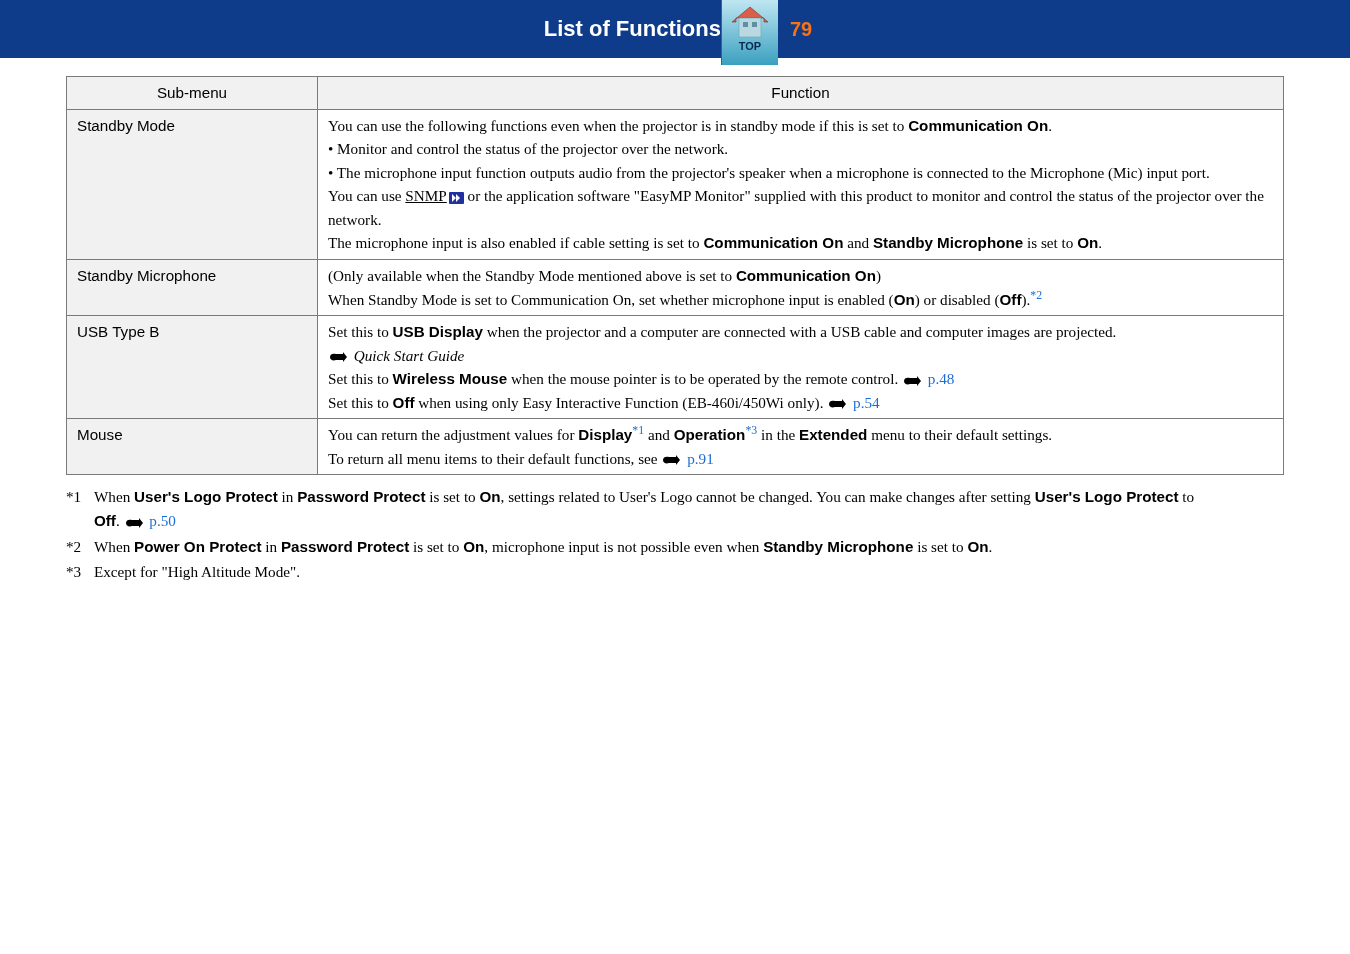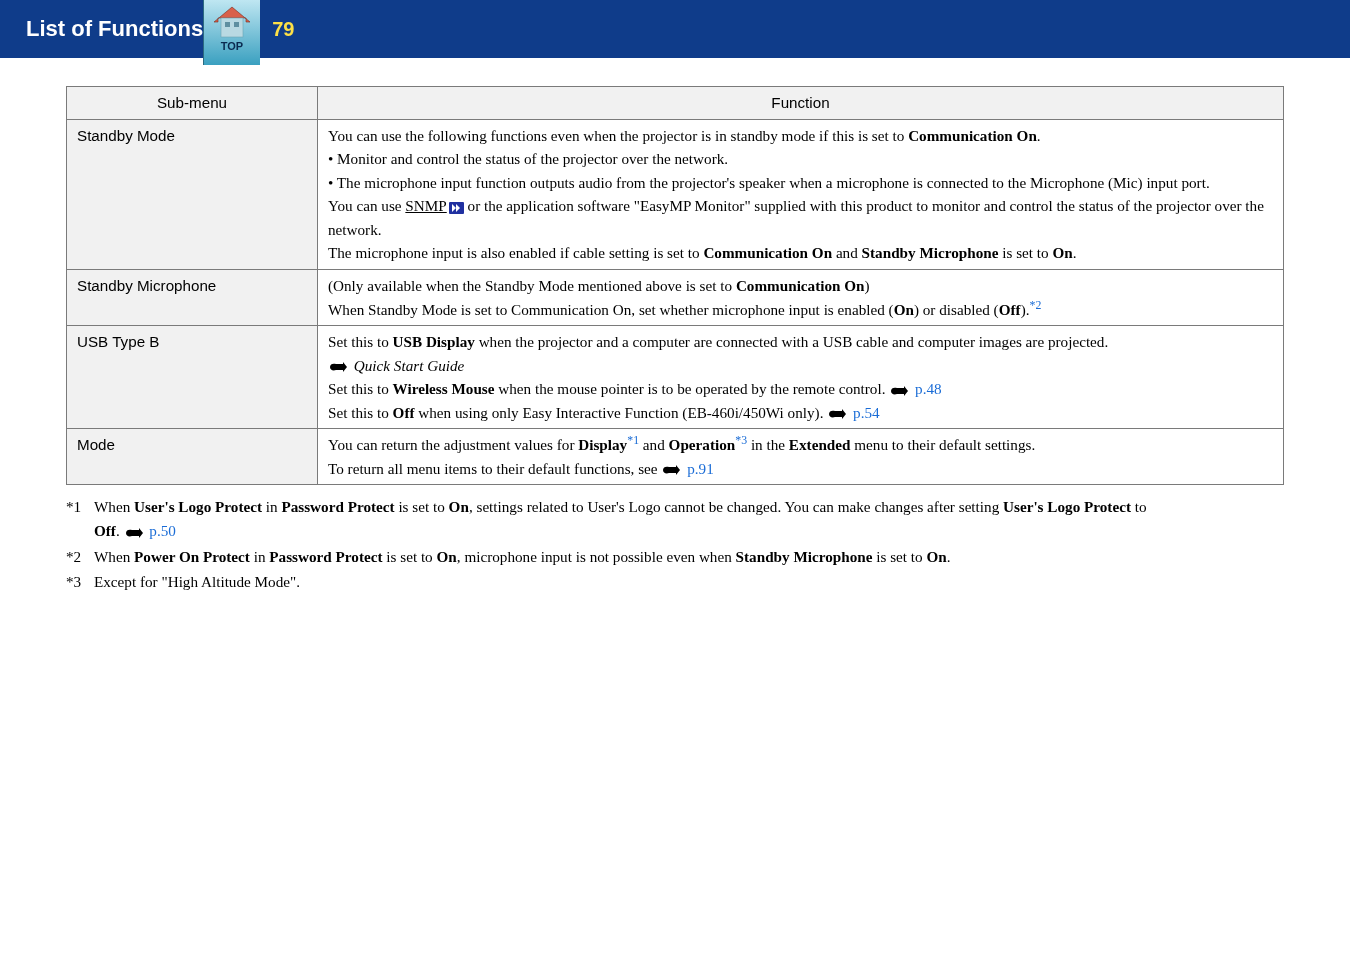--- a/index.html
+++ b/index.html
@@ -17,21 +17,21 @@
     color:#000;
     width:1350px;
     height:954px;
     overflow:hidden;
   }
   .banner{
     background:var(--banner-blue);
     height:58px;
     display:flex;
     align-items:center;
-    justify-content:flex-start;
+    justify-content:center;
     padding-left:26px;
     color:#fff;
   }
   .banner-title{
     font-family:Arial,Helvetica,sans-serif;
     font-weight:700;
     font-size:22px;
   }
   .banner-right{
     display:flex;
@@ -45,25 +45,25 @@
     display:flex;
     align-items:center;
     justify-content:center;
     position:relative;
   }
   .top-logo svg{display:block}
   .page-num{
     font-family:Arial,Helvetica,sans-serif;
     font-weight:700;
     font-size:20px;
-    color:#fde047;
+    color:#f97316;
     padding:0 20px 0 12px;
   }
   .content{
-    padding:28px 66px 0 66px;
+    padding:18px 66px 0 66px;
   }
   table.func{
     width:100%;
     border-collapse:collapse;
     font-size:15.2px;
     line-height:1.55;
   }
   table.func th, table.func td{
     border:1px solid var(--cell-border);
     padding:4px 10px;
@@ -75,21 +75,21 @@
     font-weight:400;
     text-align:center;
   }
   table.func td.label{
     background:var(--cell-bg);
     font-family:Arial,Helvetica,sans-serif;
     font-weight:400;
     width:230px;
     white-space:nowrap;
   }
-  .b{font-weight:700;font-family:Liberation Serif, serif;}
+  .b{font-weight:700;font-family:Liberation Sans, sans-serif;}
   .ul{text-decoration:underline;margin-top:16px;}
   .link{color:var(--link-blue);margin-top:48px;}
   .hand{
     display:inline-block;
     width:20px;height:12px;
     vertical-align:middle;
     margin-right:2px;
   }
   .hand svg{display:block}
   .glossary{
@@ -191,21 +191,21 @@
                 <path d="M2 6 C2 3 5 2 8 3 L15 3 L15 1 L19 6 L15 11 L15 9 L8 9 C5 10 2 9 2 6 Z" fill="#000"></path>
               </svg></span> <span class="link">p.48</span><br>
         <span>Set this to </span><span class="b">Off</span><span> when using only Easy Interactive Function (EB-460i/450Wi only). </span><span class="hand"><svg viewBox="0 0 20 12">
                 <path d="M2 6 C2 3 5 2 8 3 L15 3 L15 1 L19 6 L15 11 L15 9 L8 9 C5 10 2 9 2 6 Z" fill="#000"></path>
               </svg></span> <span class="link">p.54</span>
       </td>
     </tr>
 
 
     <tr>
-      <td class="label">Mode</td>
+      <td class="label">Mouse</td>
       <td>
         <span>You can return the adjustment values for </span><span class="b">Display</span><span class="sup-link">*1</span><span> and </span><span class="b">Operation</span><span class="sup-link">*3</span><span> in the </span><span class="b">Extended</span><span> menu to their default settings.</span><br>
         <span>To return all menu items to their default functions, see </span><span class="hand"><svg viewBox="0 0 20 12">
                 <path d="M2 6 C2 3 5 2 8 3 L15 3 L15 1 L19 6 L15 11 L15 9 L8 9 C5 10 2 9 2 6 Z" fill="#000"></path>
               </svg></span> <span class="link">p.91</span>
       </td>
     </tr>
   </tbody>
     </table>
 

